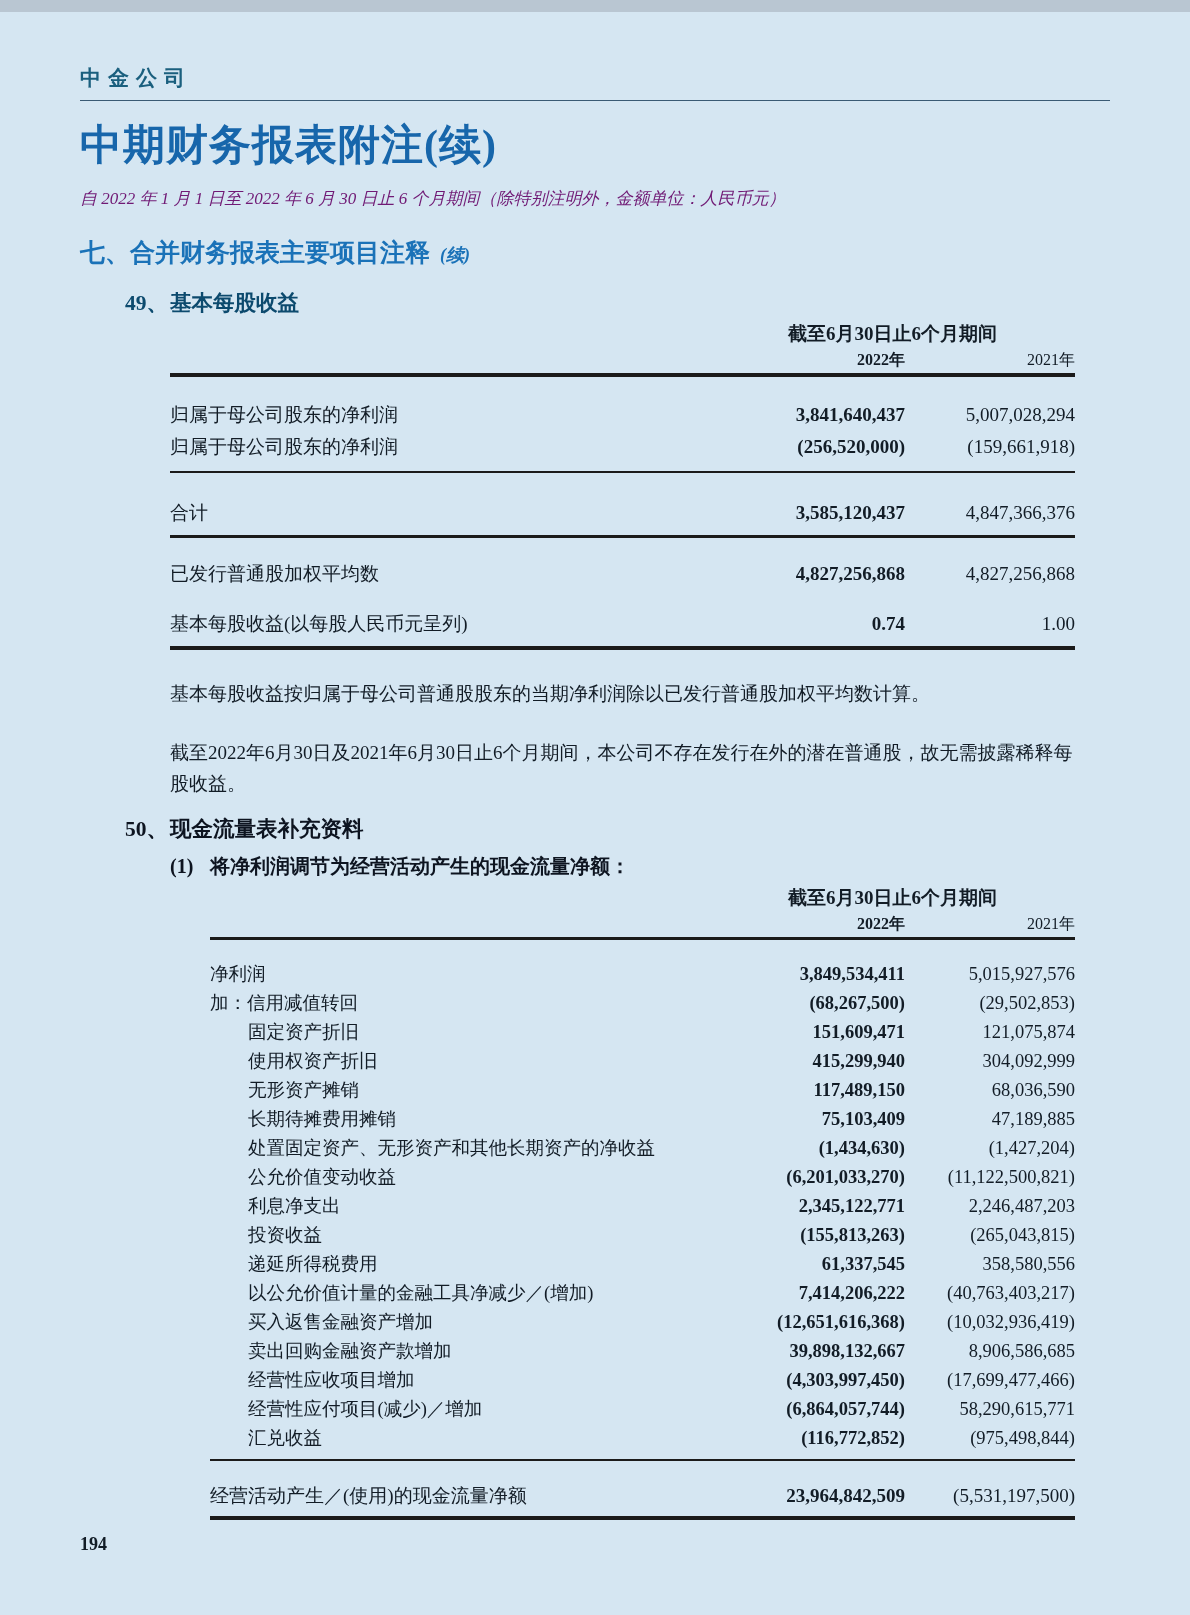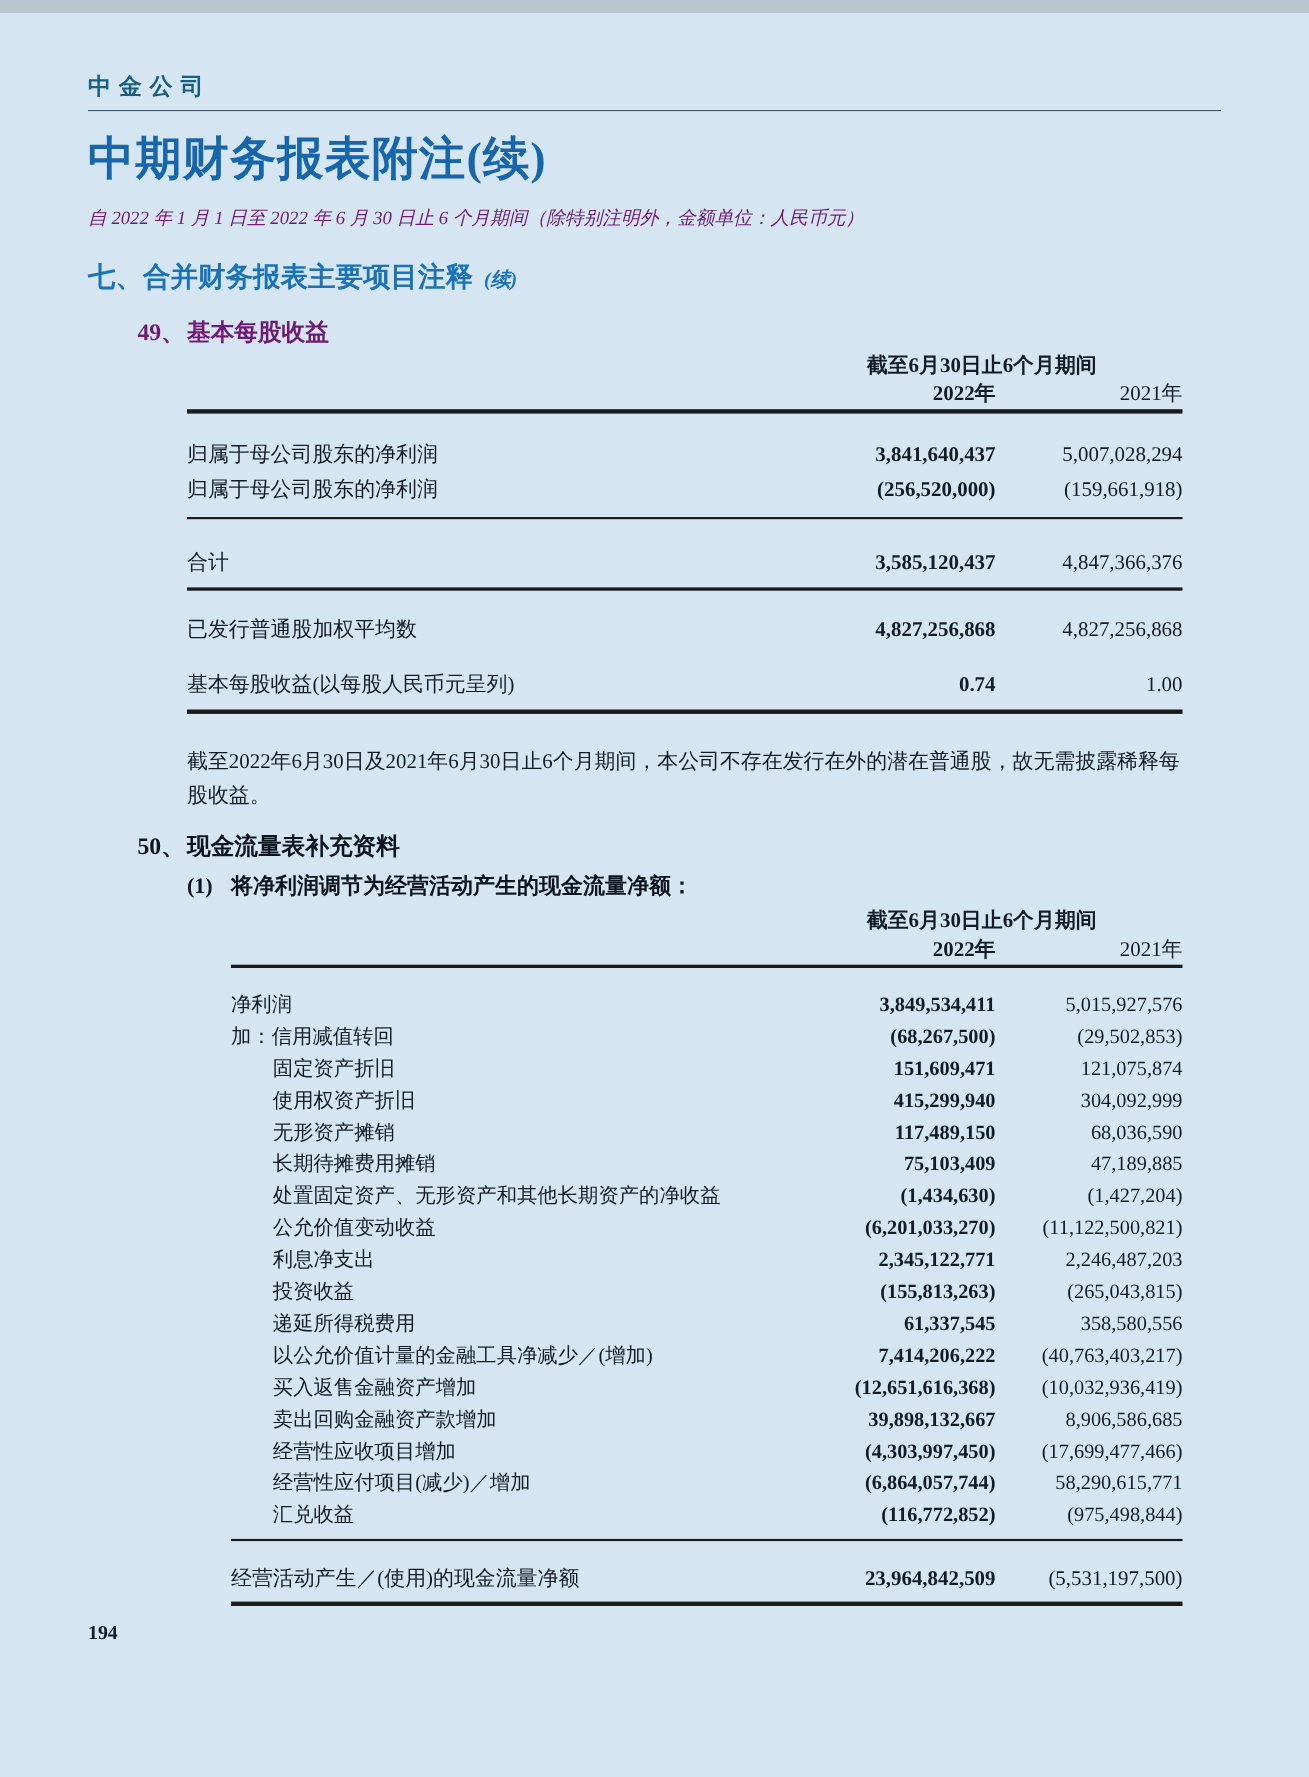--- a/index.html
+++ b/index.html
@@ -42,32 +42,32 @@
   h2.section-heading{
     margin-top:26px;
     font-size:25px;line-height:32px;font-weight:bold;color:var(--heading-blue);
   }
   h2.section-heading .cont{
     font-size:18px;font-style:italic;font-weight:bold;margin-left:10px;
   }
   h3.sub49, h3.sub50{
     margin-top:18px;
     margin-left:45px;
-    font-size:21.5px;line-height:28px;font-weight:bold;color:#701a75;
+    font-size:21.5px;line-height:28px;font-weight:bold;color:#0c4a6e;
   }
   h3 .hnum{display:inline-block;min-width:45px;}
   
   .tbl{margin-left:90px;width:905px;}
   .tbl50{margin-left:130px;width:865px;}
   .thead{display:flex;justify-content:flex-end;}
   .thead-right{width:365px;}
   .period{
     text-align:center;font-weight:bold;font-size:19px;line-height:26px;
   }
-  .years{display:flex;font-size:19px;line-height:26px;}
+  .years{display:flex;font-size:16px;line-height:26px;}
   .y22{width:195px;text-align:right;font-weight:bold;}
   .ygap{width:25px;}
   .y21{width:145px;text-align:right;}
   .rule{width:100%;}
   .rule.thick{height:3.5px;background:var(--rule);}
   .rule.thin{height:2px;background:var(--rule);}
   .trow{display:flex;align-items:baseline;font-size:19px;height:32px;line-height:32px;}
   .tbl50 .trow{font-size:18.5px;height:29px;line-height:29px;}
   .tbl50 .trow.total{height:30px;line-height:30px;font-size:19px;}
   .tlabel{flex:1;padding-right:10px;white-space:nowrap;}
@@ -162,20 +162,21 @@
           <div class="tlabel">基本每股收益(以每股人民币元呈列)</div>
           <div class="c22">0.74</div>
           <div class="gapcol"></div>
           <div class="c21">1.00</div>
         </div>
         <div class="spacer" style="height: 6px;"></div>
         <div class="rule thick"></div>
       </div>
   </div>
 
+  <p class="para p1">基本每股收益按归属于母公司普通股股东的当期净利润除以已发行普通股加权平均数计算。</p>
   <p class="para p2">截至2022年6月30日及2021年6月30日止6个月期间，本公司不存在发行在外的潜在普通股，故无需披露稀释每股收益。</p>
 
   <h3 class="sub50" style="margin-top:16px;margin-left:45px;font-size:21.5px;line-height:28px;font-weight:bold;color:#0d1420;">
     <span class="hnum">50、</span><span>现金流量表补充资料</span>
   </h3>
 
   <div class="subhead">
     <span class="snum">(1)</span>
     <span>将净利润调节为经营活动产生的现金流量净额：</span>
   </div>

